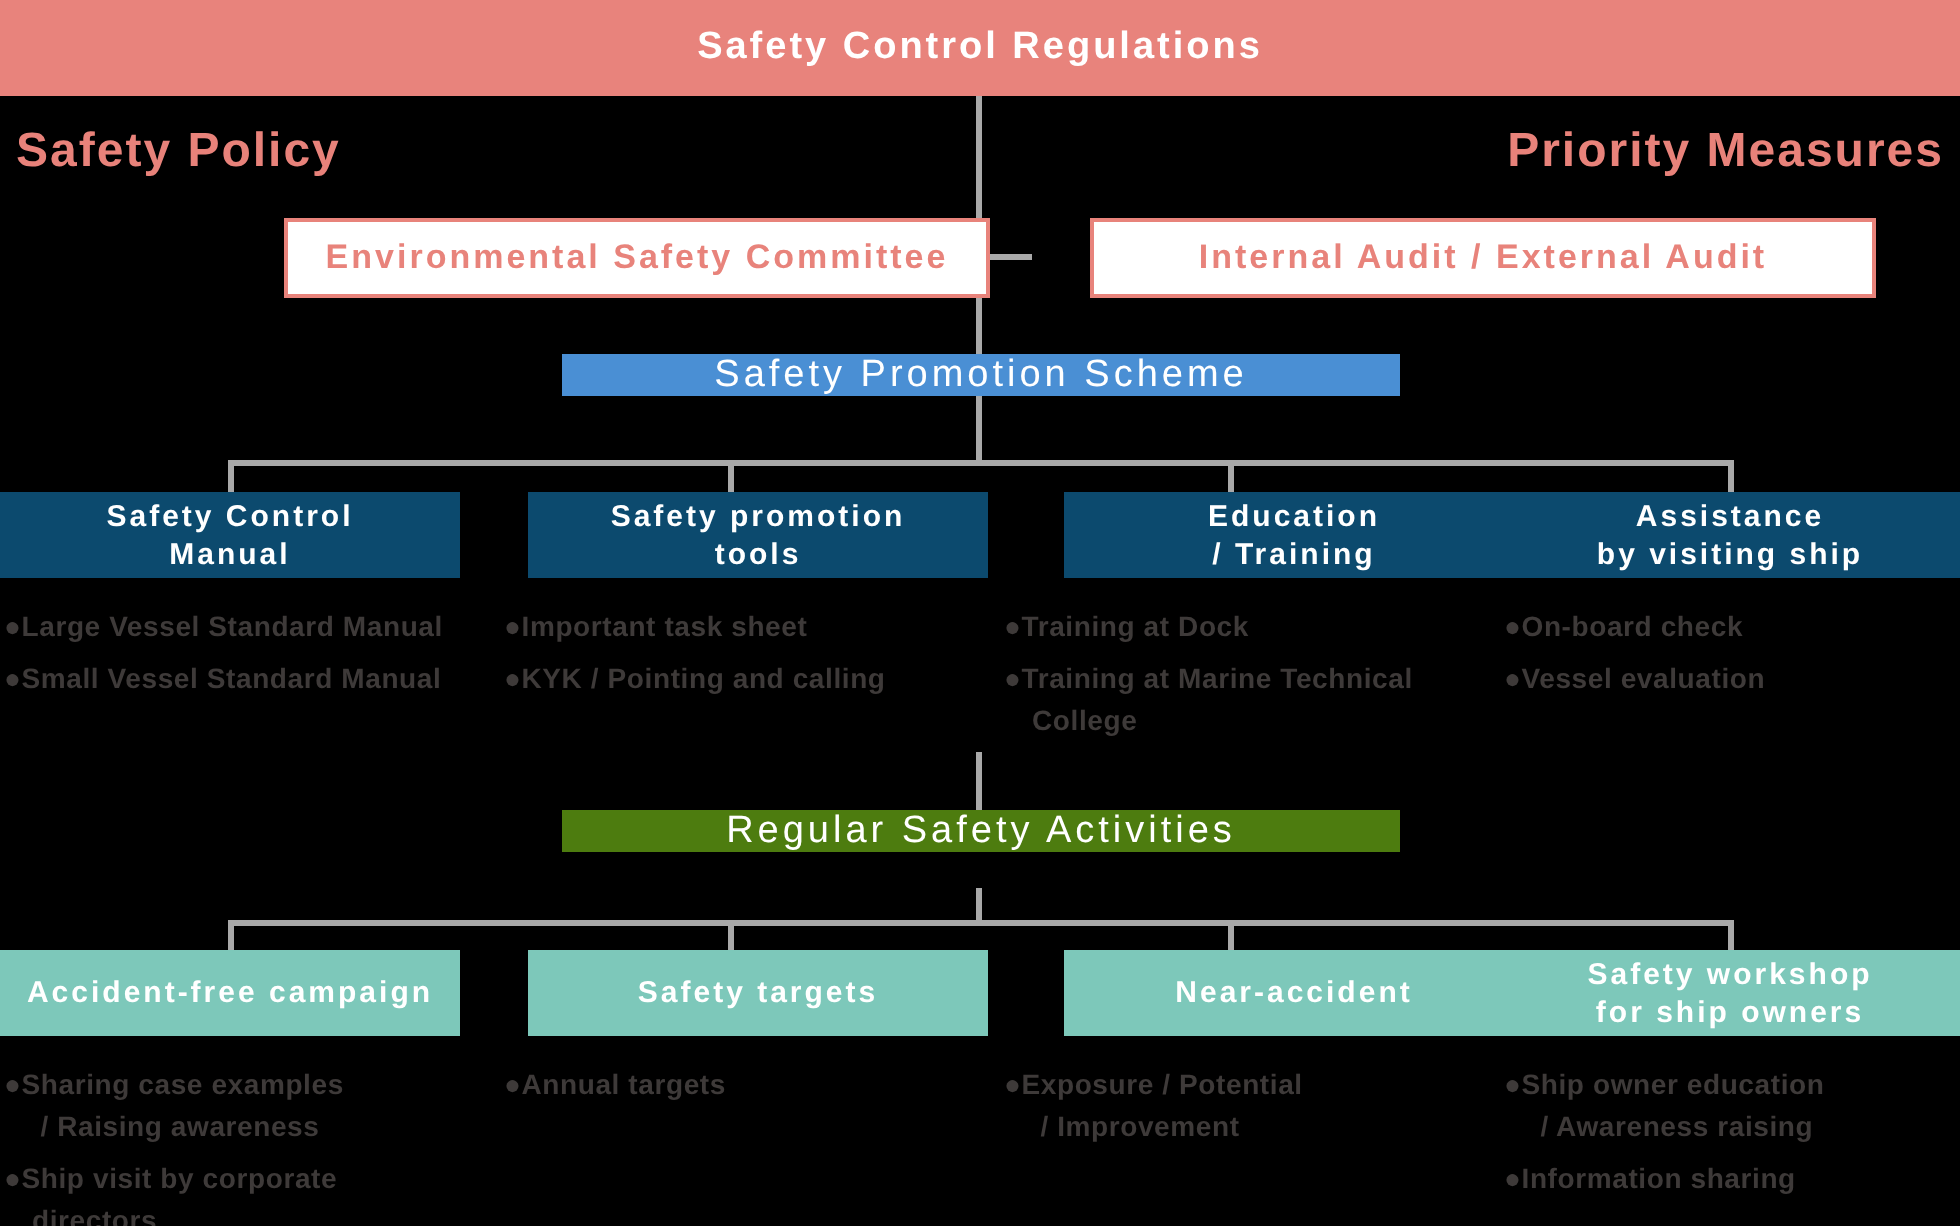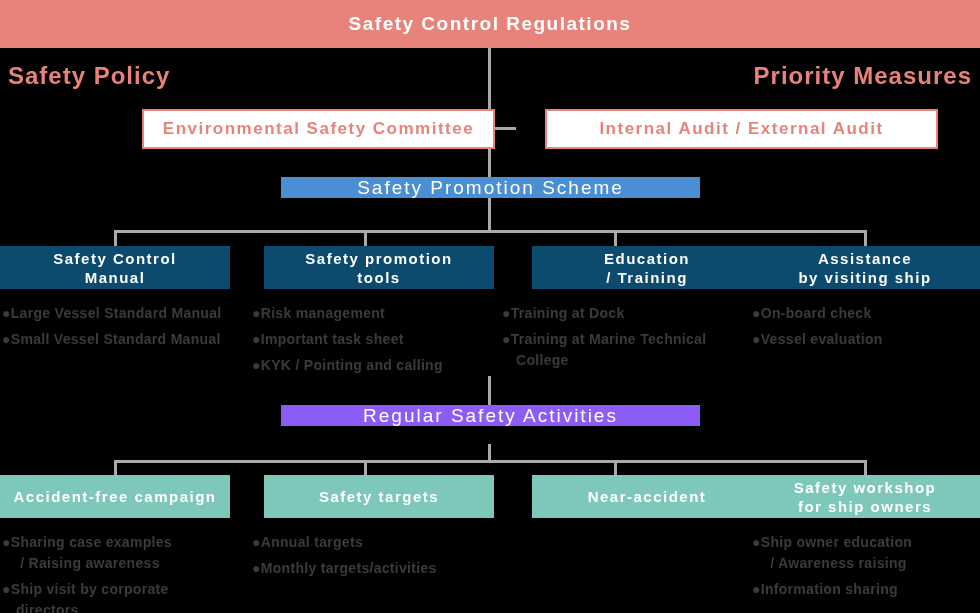--- a/index.html
+++ b/index.html
@@ -50,21 +50,21 @@
   .wb1 { left:113px; width:353px; }
   .wb2 { left:516px; width:393px; }
 
   
   .big-box {
     left:281px; width:419px; height:21px;
     color:#FFFFFF; font-size:19px; letter-spacing:2px;
     display:flex; align-items:center; justify-content:center;
   }
   .big-blue  { top:177px; background:#4A8FD4; }
-  .big-green { top:405px; background:#8b5cf6; }
+  .big-green { top:405px; background:#4d7c0f; }
 
   
   .small-box {
     width:230px; height:43px;
     color:#FFFFFF; font-size:15px; font-weight:bold;
     letter-spacing:1.5px; line-height:19px;
     text-align:center; white-space:pre-line;
     display:flex; align-items:center; justify-content:center;
   }
   .sb-r1 { top:246px; background:#0c4a6e; }
@@ -119,21 +119,20 @@
 tools</div>
 <div class="abs small-box sb-r1 cx3">Education
 / Training</div>
 <div class="abs small-box sb-r1 cx4">Assistance
 by visiting ship</div>
 <div class="abs bullets bl-r1 bx1">
     <div class="bullet-item">●Large Vessel Standard Manual</div>
     <div class="bullet-item">●Small Vessel Standard Manual</div>
   </div>
 <div class="abs bullets bl-r1 bx2">
-    <div class="bullet-item">●Risk management</div>
     <div class="bullet-item">●Important task sheet</div>
     <div class="bullet-item">●KYK / Pointing and calling</div>
   </div>
 <div class="abs bullets bl-r1 bx3">
     <div class="bullet-item">●Training at Dock</div>
     <div class="bullet-item">●Training at Marine Technical
 College</div>
   </div>
 <div class="abs bullets bl-r1 bx4">
     <div class="bullet-item">●On-board check</div>
@@ -147,21 +146,22 @@
 <div class="abs small-box sb-r2 cx4">Safety workshop
 for ship owners</div>
 <div class="abs bullets bl-r2 bx1">
     <div class="bullet-item">●Sharing case examples
 &nbsp;/ Raising awareness</div>
     <div class="bullet-item">●Ship visit by corporate
 directors</div>
   </div>
 <div class="abs bullets bl-r2 bx2">
     <div class="bullet-item">●Annual targets</div>
-    <div class="bullet-item">●Monthly targets/activities</div>
   </div>
 <div class="abs bullets bl-r2 bx3">
+    <div class="bullet-item">●Exposure / Potential
+&nbsp;/ Improvement</div>
   </div>
 <div class="abs bullets bl-r2 bx4">
     <div class="bullet-item">●Ship owner education
 &nbsp;/ Awareness raising</div>
     <div class="bullet-item">●Information sharing</div>
   </div>
 
 </body></html>

